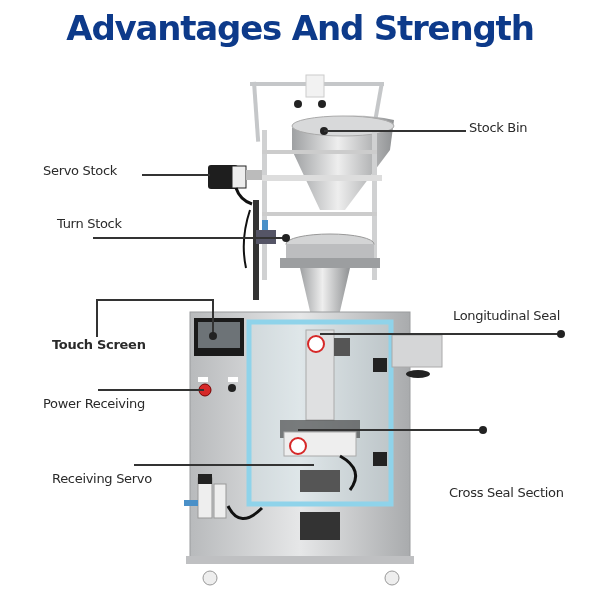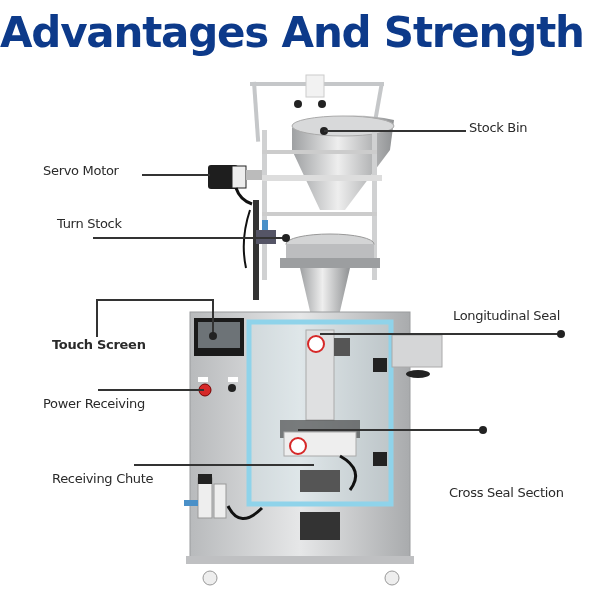--- a/index.html
+++ b/index.html
@@ -1,21 +1,21 @@
 <!DOCTYPE html>
 <html><head>
 <meta charset="utf-8">
 <style>
   * { margin:0; padding:0; box-sizing:border-box; }
   html, body { width:600px; height:600px; background:#ffffff; overflow:hidden; }
   body { position:relative; font-family:"Liberation Sans", sans-serif; }
   .title {
-    position:absolute; left:0; top:8px; width:600px; text-align:left;
+    position:absolute; left:0; top:8px; width:600px; text-align:center;
     font-family:"DejaVu Sans", sans-serif; font-weight:bold;
-    font-size:42px; letter-spacing:-1.2px; color:#0d3a8a;
+    font-size:34px; letter-spacing:-1.2px; color:#0d3a8a;
   }
   .label {
     position:absolute; font-family:"DejaVu Sans", sans-serif;
     font-size:13px; color:#2a2a2a; white-space:nowrap; letter-spacing:-0.3px;
   }
   .hline { position:absolute; height:2px; background:#333; }
   .vline { position:absolute; width:2px; background:#333; }
   .dot { position:absolute; width:8px; height:8px; border-radius:50%; background:#222; }
   .machine { position:absolute; left:0; top:0; width:600px; height:600px; }
 </style>
@@ -116,21 +116,21 @@
     <rect x="186" y="556" width="228" height="8" fill="#bfc0c2"></rect>
     <circle cx="210" cy="578" r="7" fill="#eee" stroke="#999"></circle>
     <circle cx="392" cy="578" r="7" fill="#eee" stroke="#999"></circle>
   </g>
 </svg>
 
 <div class="dot" style="left:320px;top:127px;"></div>
 <div class="hline" style="left:324px;top:130px;width:142px;"></div>
 <div class="label" style="left:469px;top:120px;">Stock Bin</div>
 
-<div class="label" style="left:43px;top:163px;">Servo Motor</div>
+<div class="label" style="left:43px;top:163px;">Servo Stock</div>
 <div class="hline" style="left:142px;top:174px;width:68px;"></div>
 
 <div class="label" style="left:57px;top:216px;">Turn Stock</div>
 <div class="hline" style="left:93px;top:237px;width:192px;"></div>
 <div class="dot" style="left:282px;top:234px;"></div>
 
 <div class="vline" style="left:96px;top:299px;height:38px;"></div>
 <div class="hline" style="left:96px;top:299px;width:118px;"></div>
 <div class="vline" style="left:212px;top:299px;height:36px;"></div>
 <div class="dot" style="left:209px;top:332px;"></div>
@@ -141,13 +141,13 @@
 <div class="dot" style="left:557px;top:330px;"></div>
 
 <div class="hline" style="left:98px;top:389px;width:106px;"></div>
 <div class="label" style="left:43px;top:396px;">Power Receiving</div>
 
 <div class="hline" style="left:298px;top:429px;width:184px;"></div>
 <div class="dot" style="left:479px;top:426px;"></div>
 <div class="label" style="left:449px;top:437px;margin-top:48px;">Cross Seal Section</div>
 
 <div class="hline" style="left:134px;top:464px;width:180px;"></div>
-<div class="label" style="left:52px;top:471px;">Receiving Chute</div>
+<div class="label" style="left:52px;top:471px;">Receiving Servo</div>
 
 </body></html>

